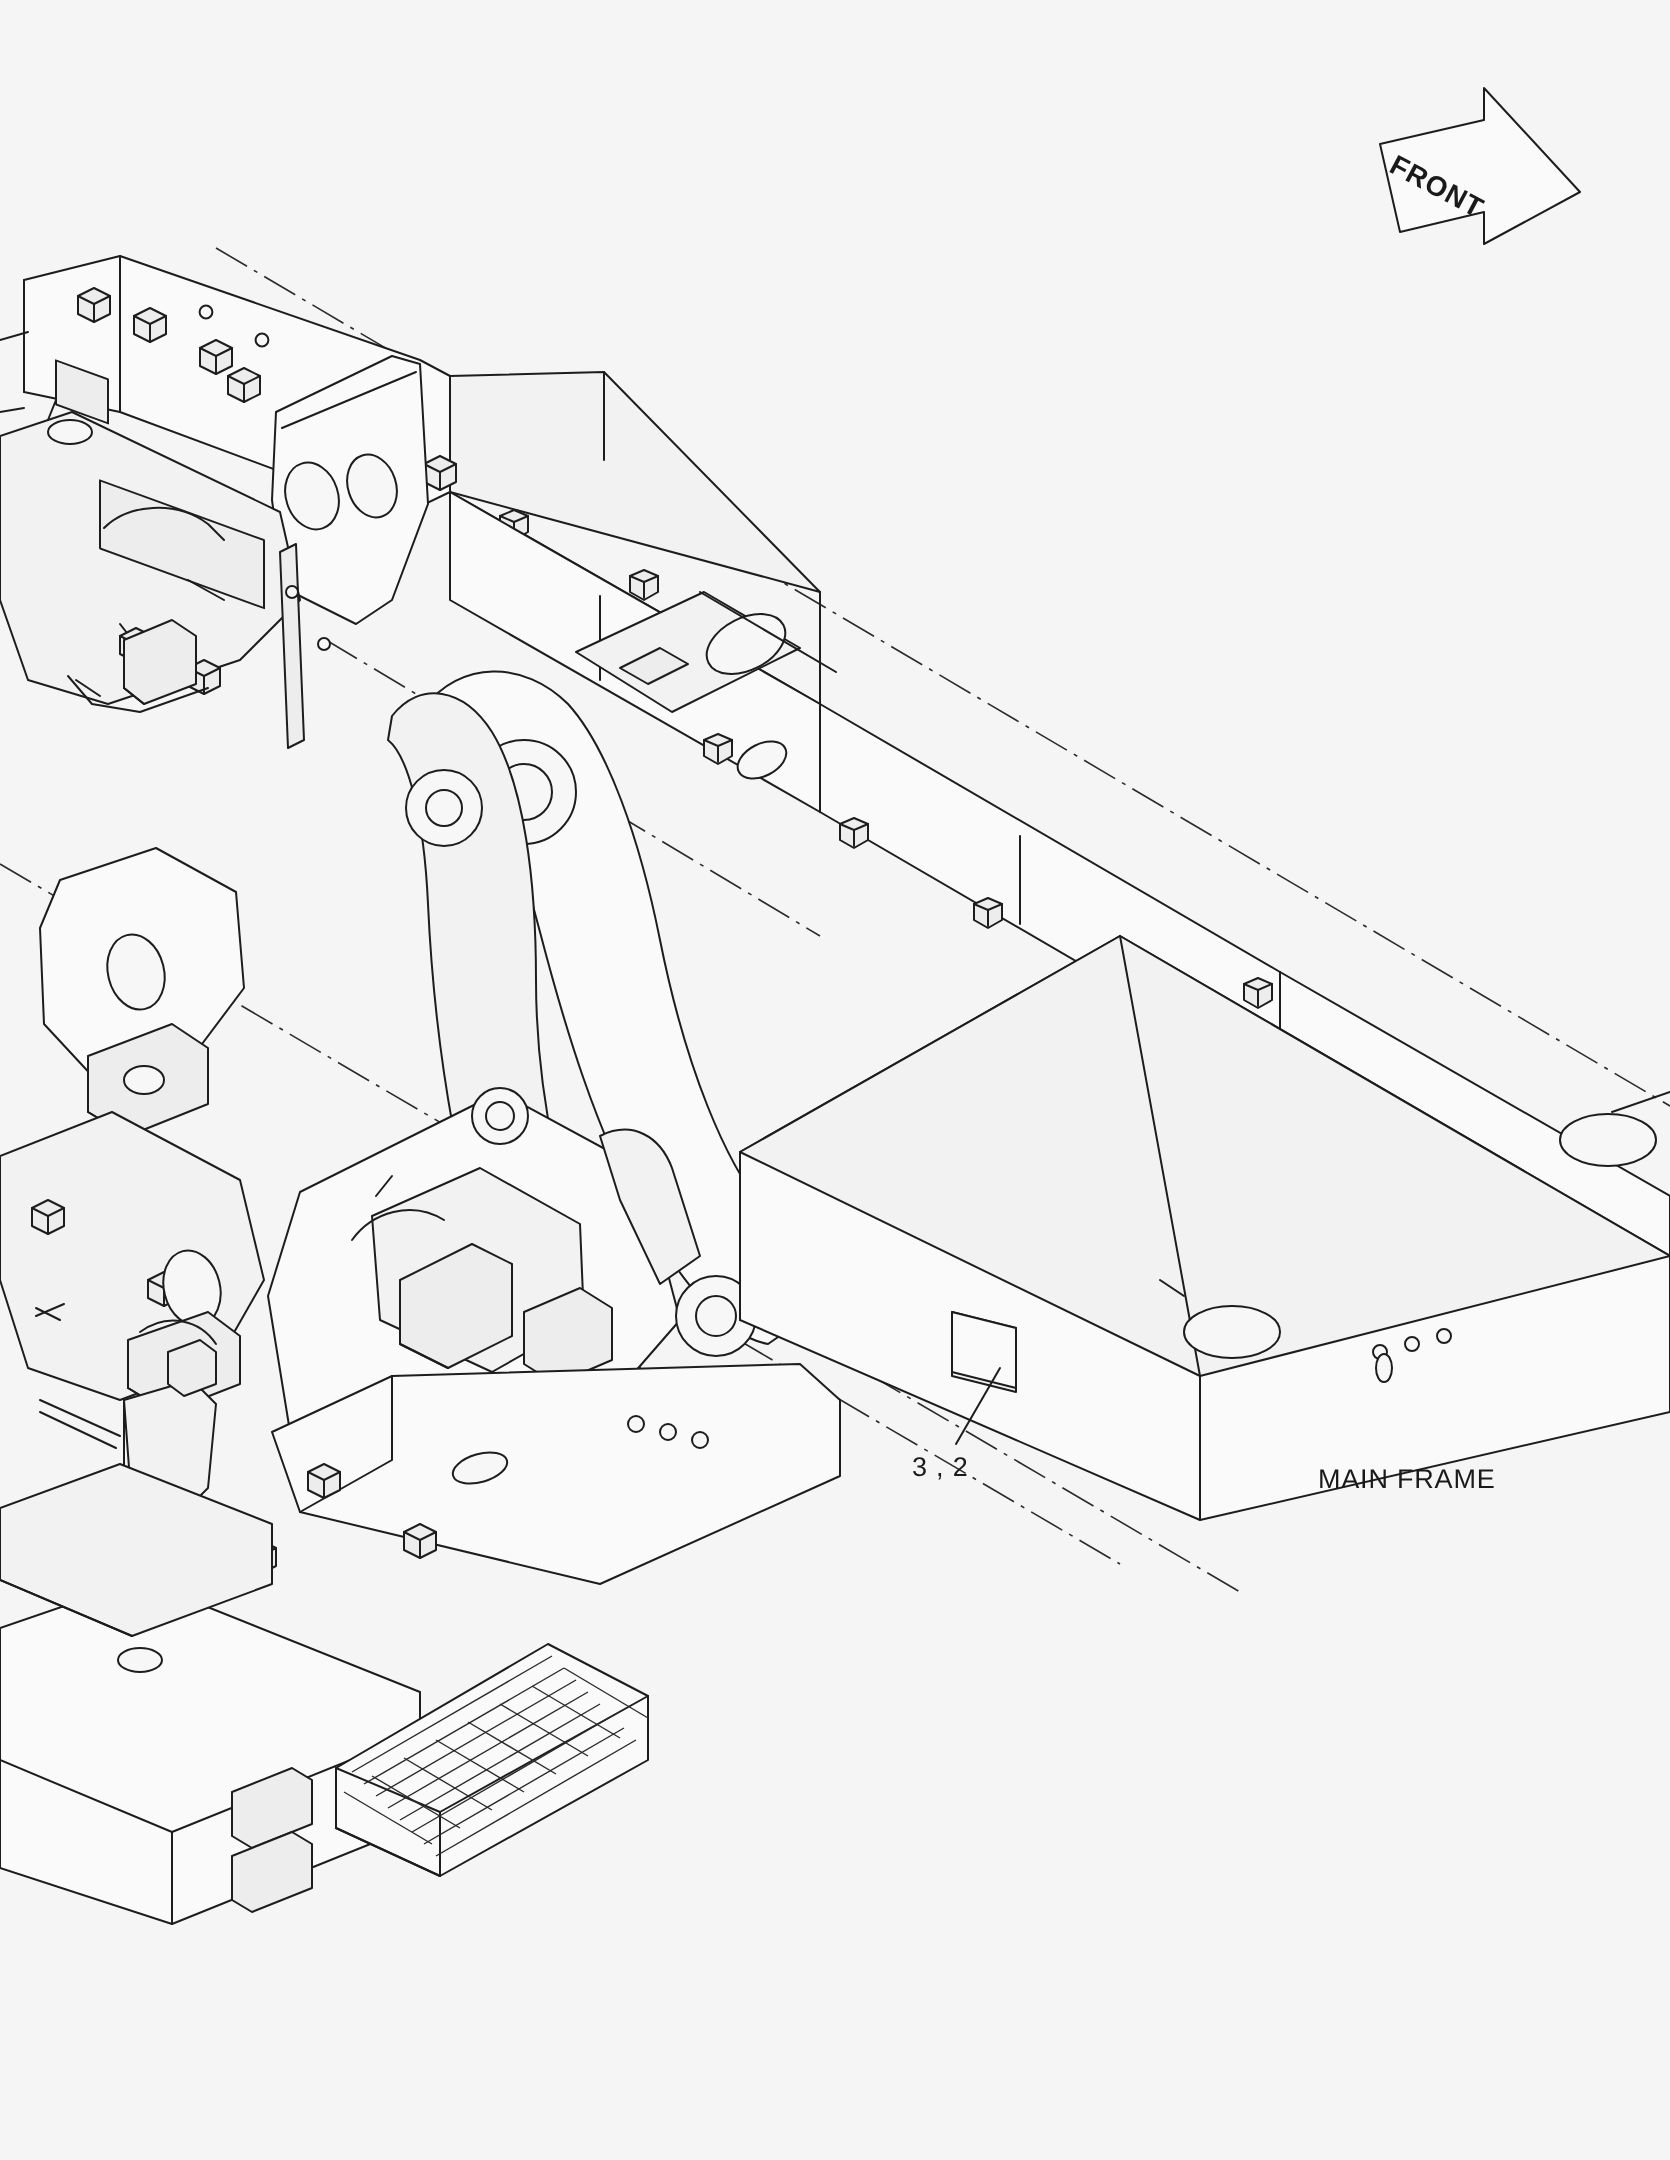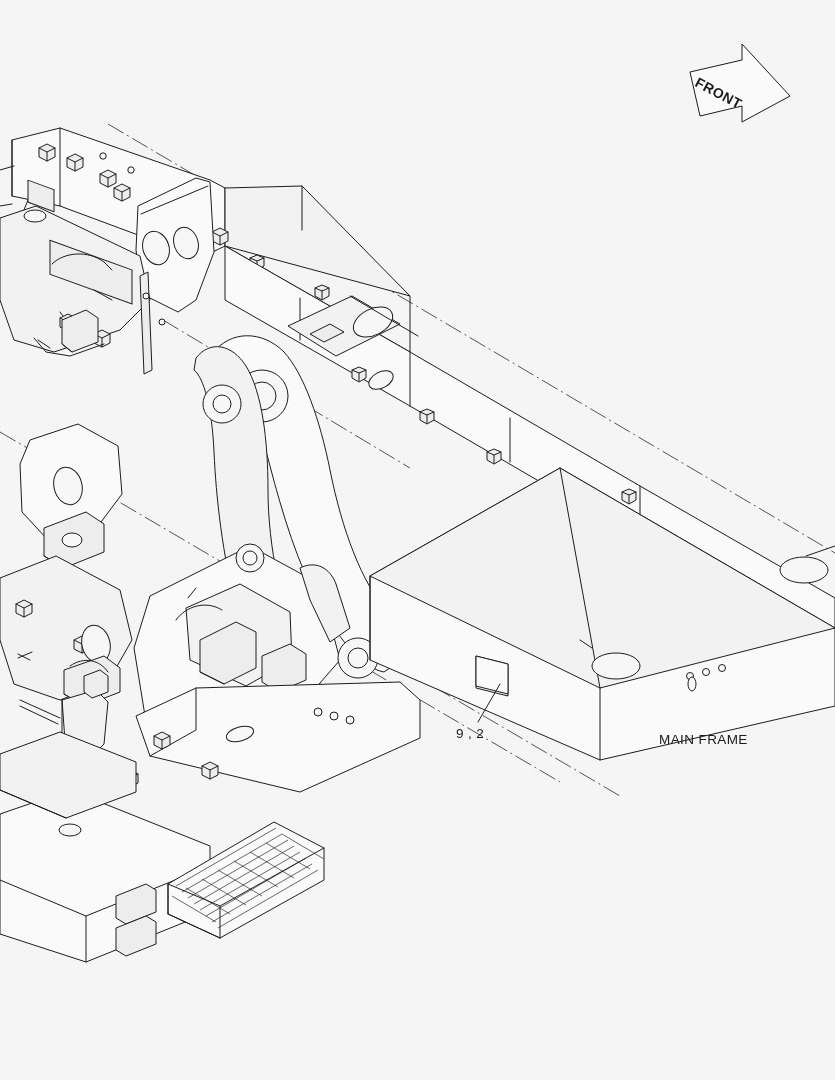--- a/index.html
+++ b/index.html
@@ -321,17 +321,17 @@
       <path class="s" d="M20,706 L58,724"></path>
     </g>
 
     <g>
       <path class="sf" d="M690,72 L742,60 L742,44 L790,96 L742,122 L742,106 L700,116 Z"></path>
     </g>
   </svg>
 
   <div id="front-text">FRONT</div>
 
-  <div class="lbl" id="label-callout">9 , 2</div>
+  <div class="lbl" id="label-callout">3 , 2</div>
 
   <div class="lbl" id="label-main-frame">MAIN FRAME</div>
 
 </div>
 
 </body></html>

